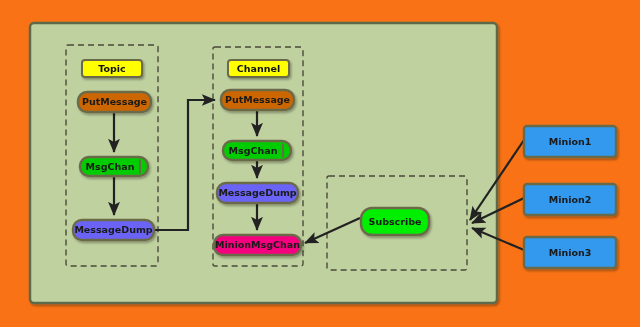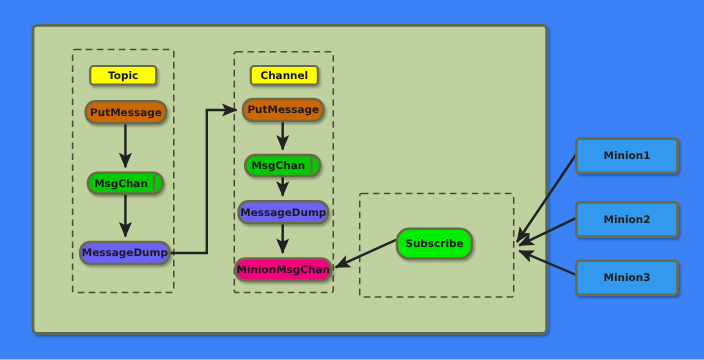--- a/index.html
+++ b/index.html
@@ -10,21 +10,21 @@
   body {
     width: 640px;
     height: 327px;
     font-family: "DejaVu Sans", "Liberation Sans", sans-serif;
   }
   #canvas {
     position: relative;
     width: 640px;
     height: 327px;
     overflow: hidden;
-    background: #3b82f6;
+    background: #f97316;
   }
   svg.layer {
     position: absolute;
     left: 0;
     top: 0;
     width: 640px;
     height: 327px;
   }
   .node-label {
     font-family: "DejaVu Sans", "Liberation Sans", sans-serif;

